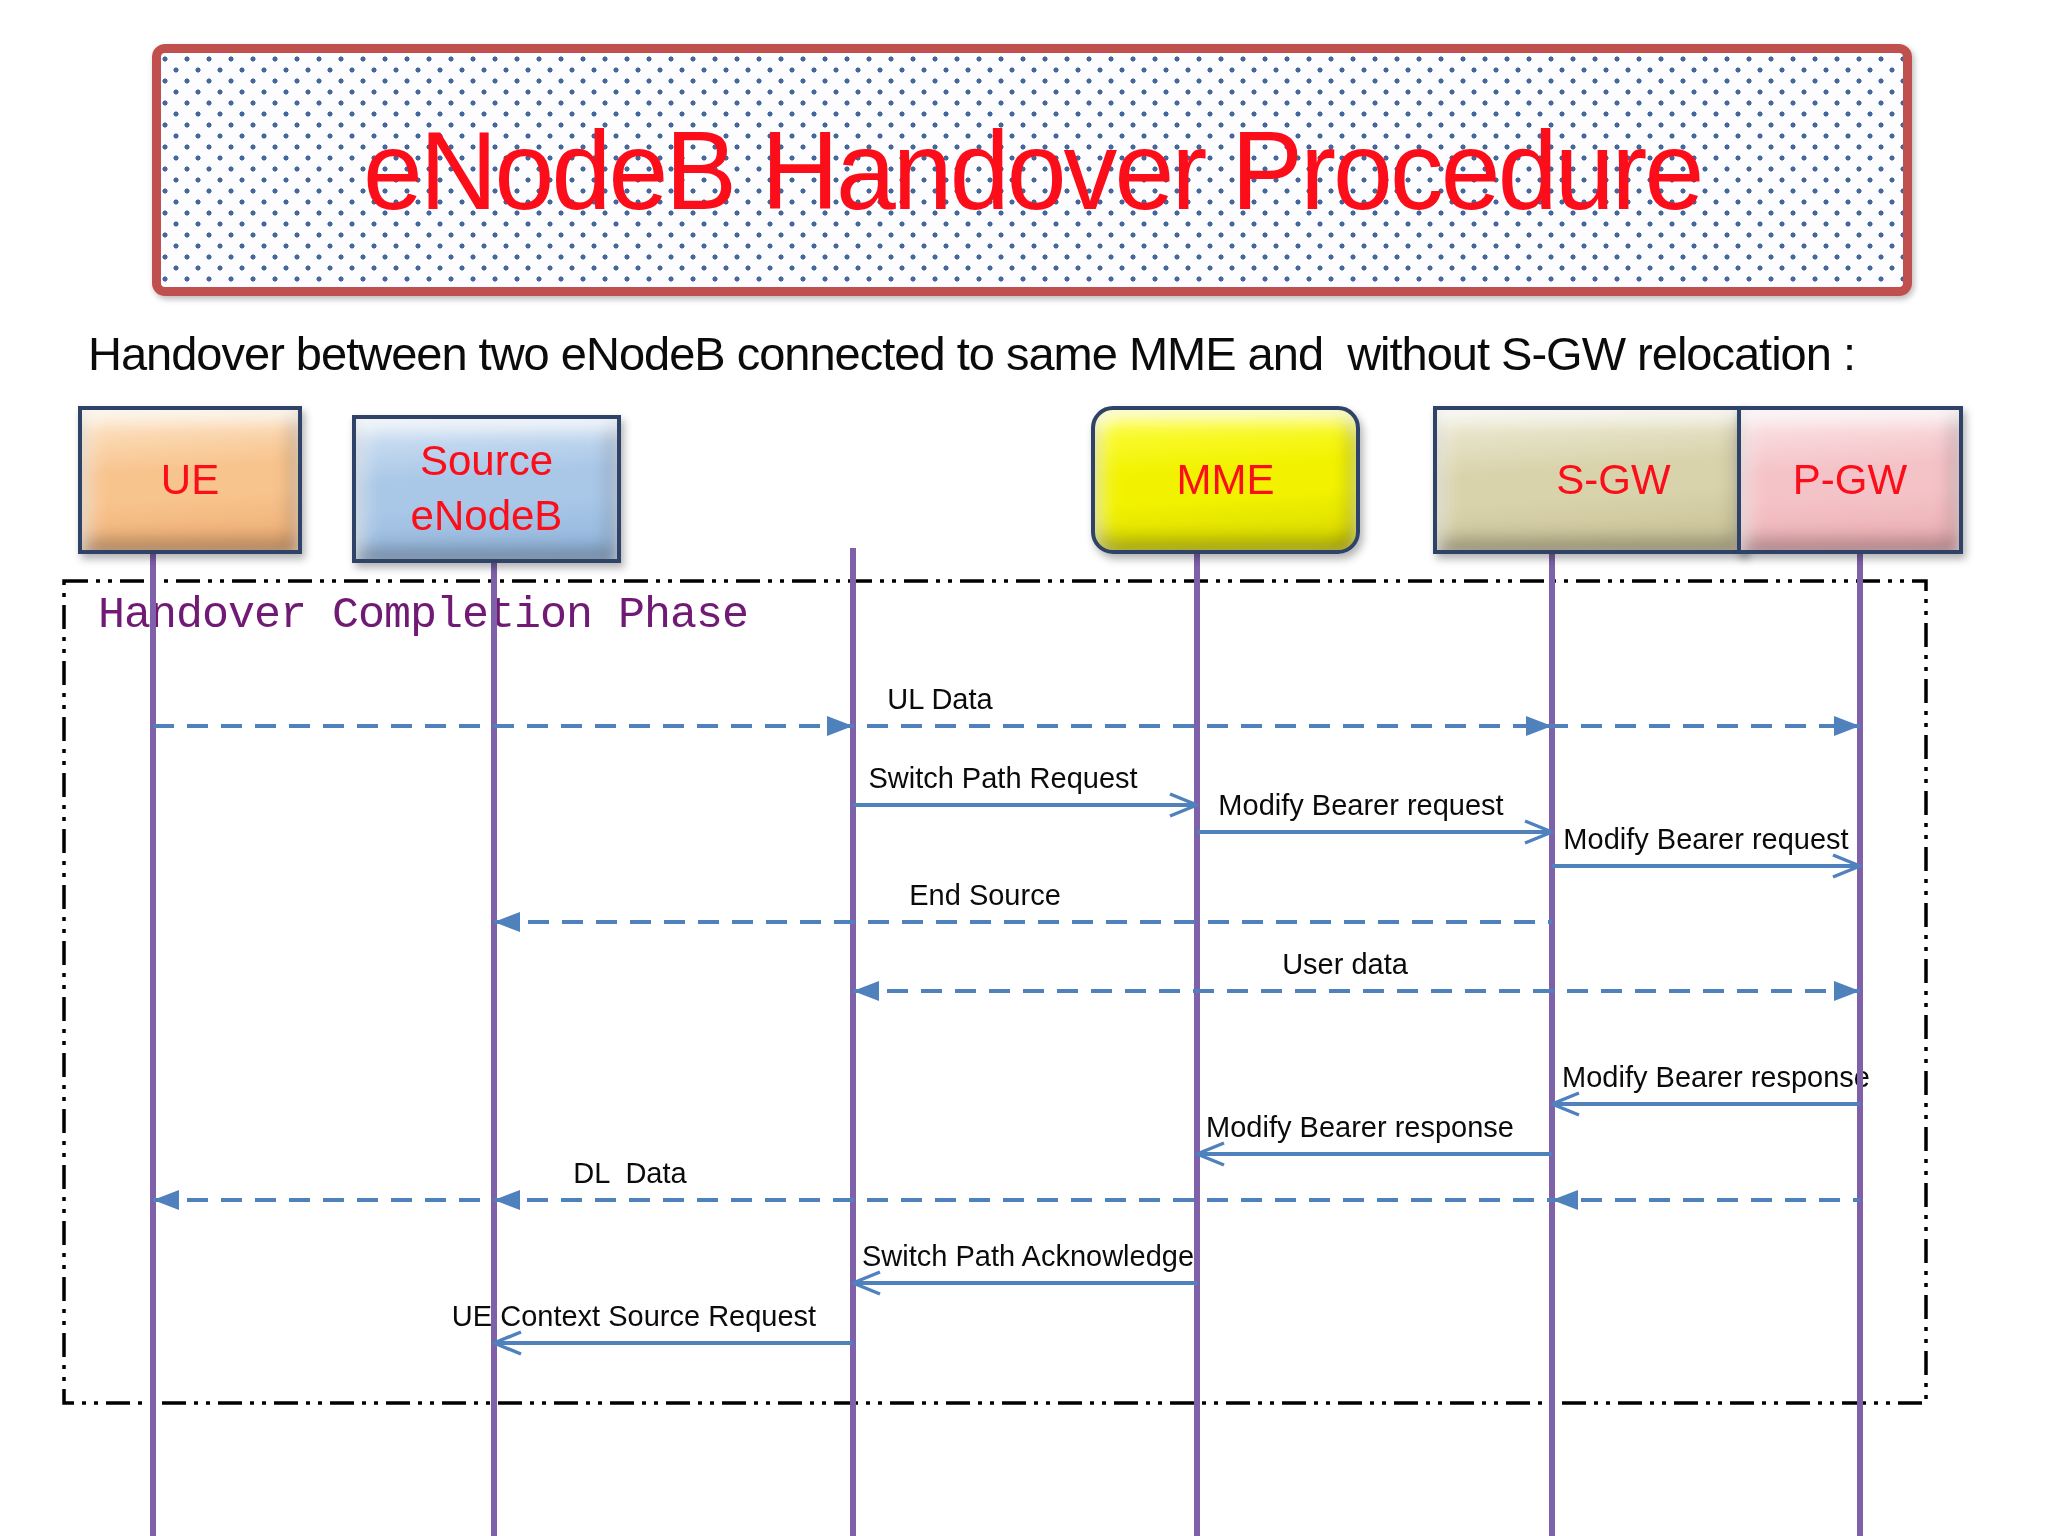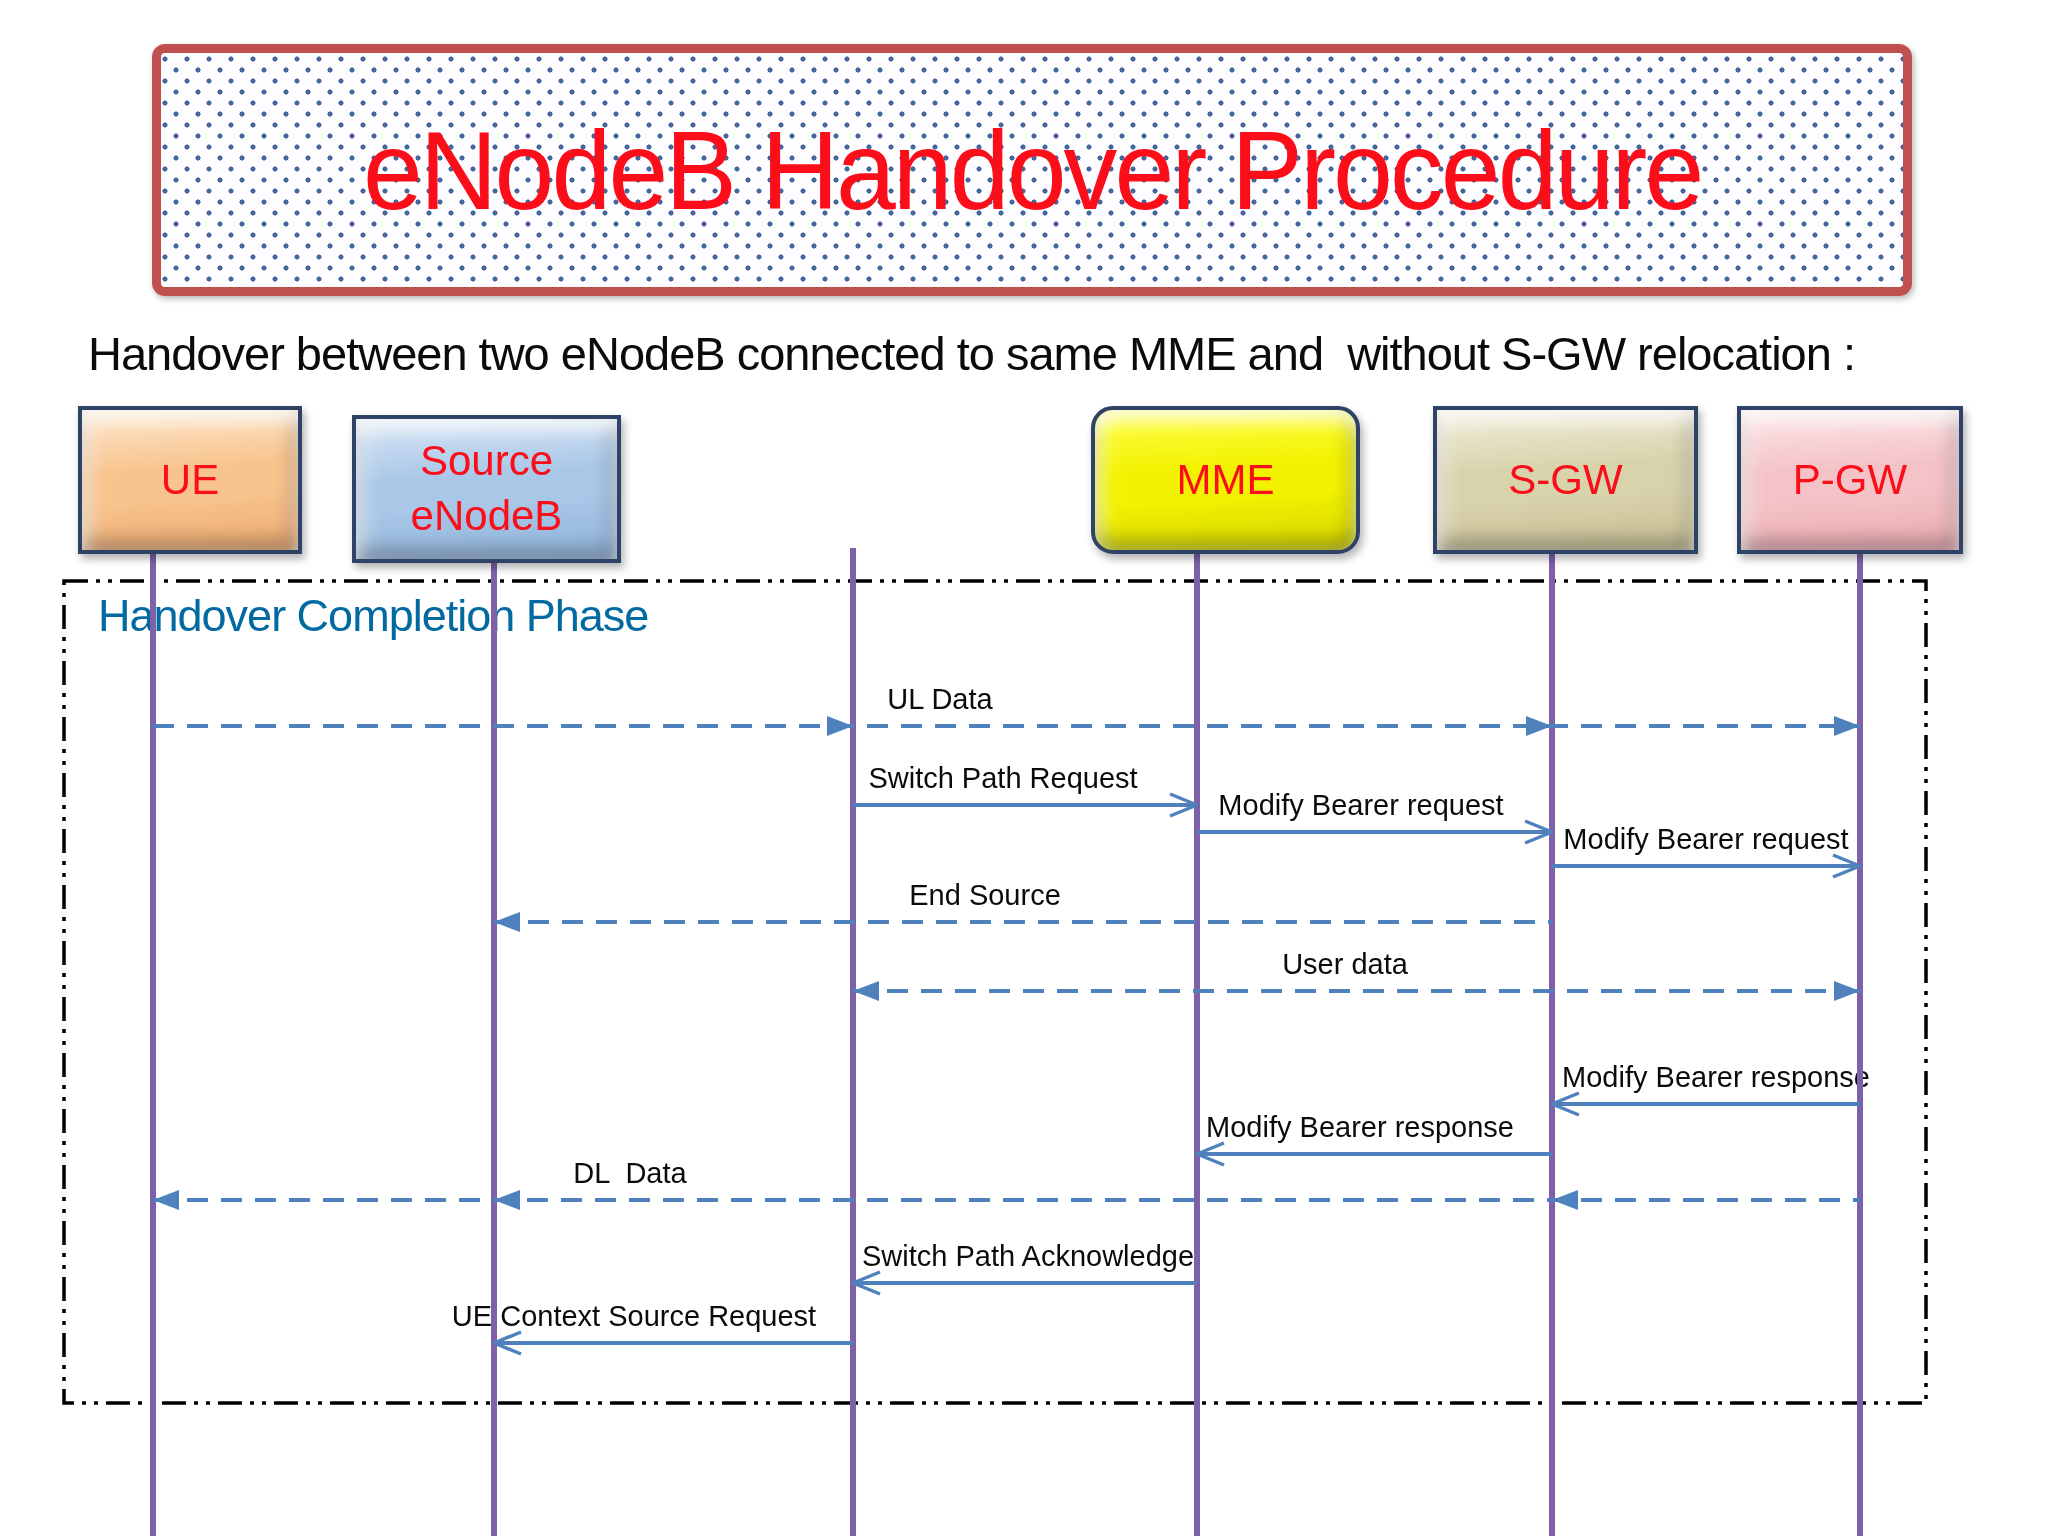--- a/index.html
+++ b/index.html
@@ -48,21 +48,21 @@
   .a2{left:726px; width:263px;}
   .a3{left:1091px;width:261px;border-radius:22px;}
   .a4{left:1433px;width:257px;}
   .a5{left:1737px;width:218px;}
   .actor-label{
     color:#fb0d19; font-size:42px; line-height:1.3; max-width:88%; white-space:pre-line;
   }
   
   .phase-label{
     position:absolute; left:98px; top:590px; z-index:1;
-    font-size:45px; color:#0369a1; letter-spacing:-1px;
+    font-size:45px; color:#701a75; letter-spacing:-1px;font-family:Liberation Mono, monospace;
   }
   #msg-labels .msg-label{
     position:absolute; transform:translateX(-50%); z-index:1;
     height:38px; display:flex; align-items:flex-end; justify-content:center;
     font-size:29px; color:#0b0b0b; white-space:pre;
   }
   #diagram{position:absolute; left:0; top:0; z-index:2;}
 </style>
 </head>
 <body>
@@ -77,21 +77,21 @@
 
   <div class="actor a0" style="background: linear-gradient(176deg, rgb(253, 232, 205) 0%, rgb(248, 196, 142) 42%, rgb(248, 196, 142) 60%, rgb(237, 171, 114) 100%);">
     <span class="actor-label">UE</span>
   </div>
   <div class="actor a1" style="background: linear-gradient(176deg, rgb(214, 229, 245) 0%, rgb(169, 199, 231) 42%, rgb(169, 199, 231) 60%, rgb(143, 179, 218) 100%);">
     <span class="actor-label">Source eNodeB</span>
   </div>
   <div class="actor a3" style="background: linear-gradient(176deg, rgb(255, 255, 77) 0%, rgb(242, 242, 0) 42%, rgb(242, 242, 0) 60%, rgb(214, 214, 0) 100%);">
     <span class="actor-label">MME</span>
   </div>
-  <div class="actor a4" style="background: linear-gradient(176deg, rgb(240, 237, 218) 0%, rgb(217, 211, 172) 42%, rgb(217, 211, 172) 60%, rgb(197, 189, 146) 100%);">
+  <div class="actor a4" style="background: linear-gradient(176deg, rgb(240, 237, 218) 0%, rgb(217, 211, 172) 42%, rgb(217, 211, 172) 60%, rgb(197, 189, 146) 100%); padding-left: 48px;">
     <span class="actor-label">S-GW</span>
   </div>
   <div class="actor a5" style="background: linear-gradient(176deg, rgb(252, 231, 233) 0%, rgb(244, 195, 199) 42%, rgb(244, 195, 199) 60%, rgb(234, 171, 176) 100%);">
     <span class="actor-label">P-GW</span>
   </div>
 
   <div class="phase-label">Handover Completion Phase</div>
 
   <div id="msg-labels">
       <div class="msg-label" style="left: 940px; top: 678px; text-align: right;">UL Data</div>

